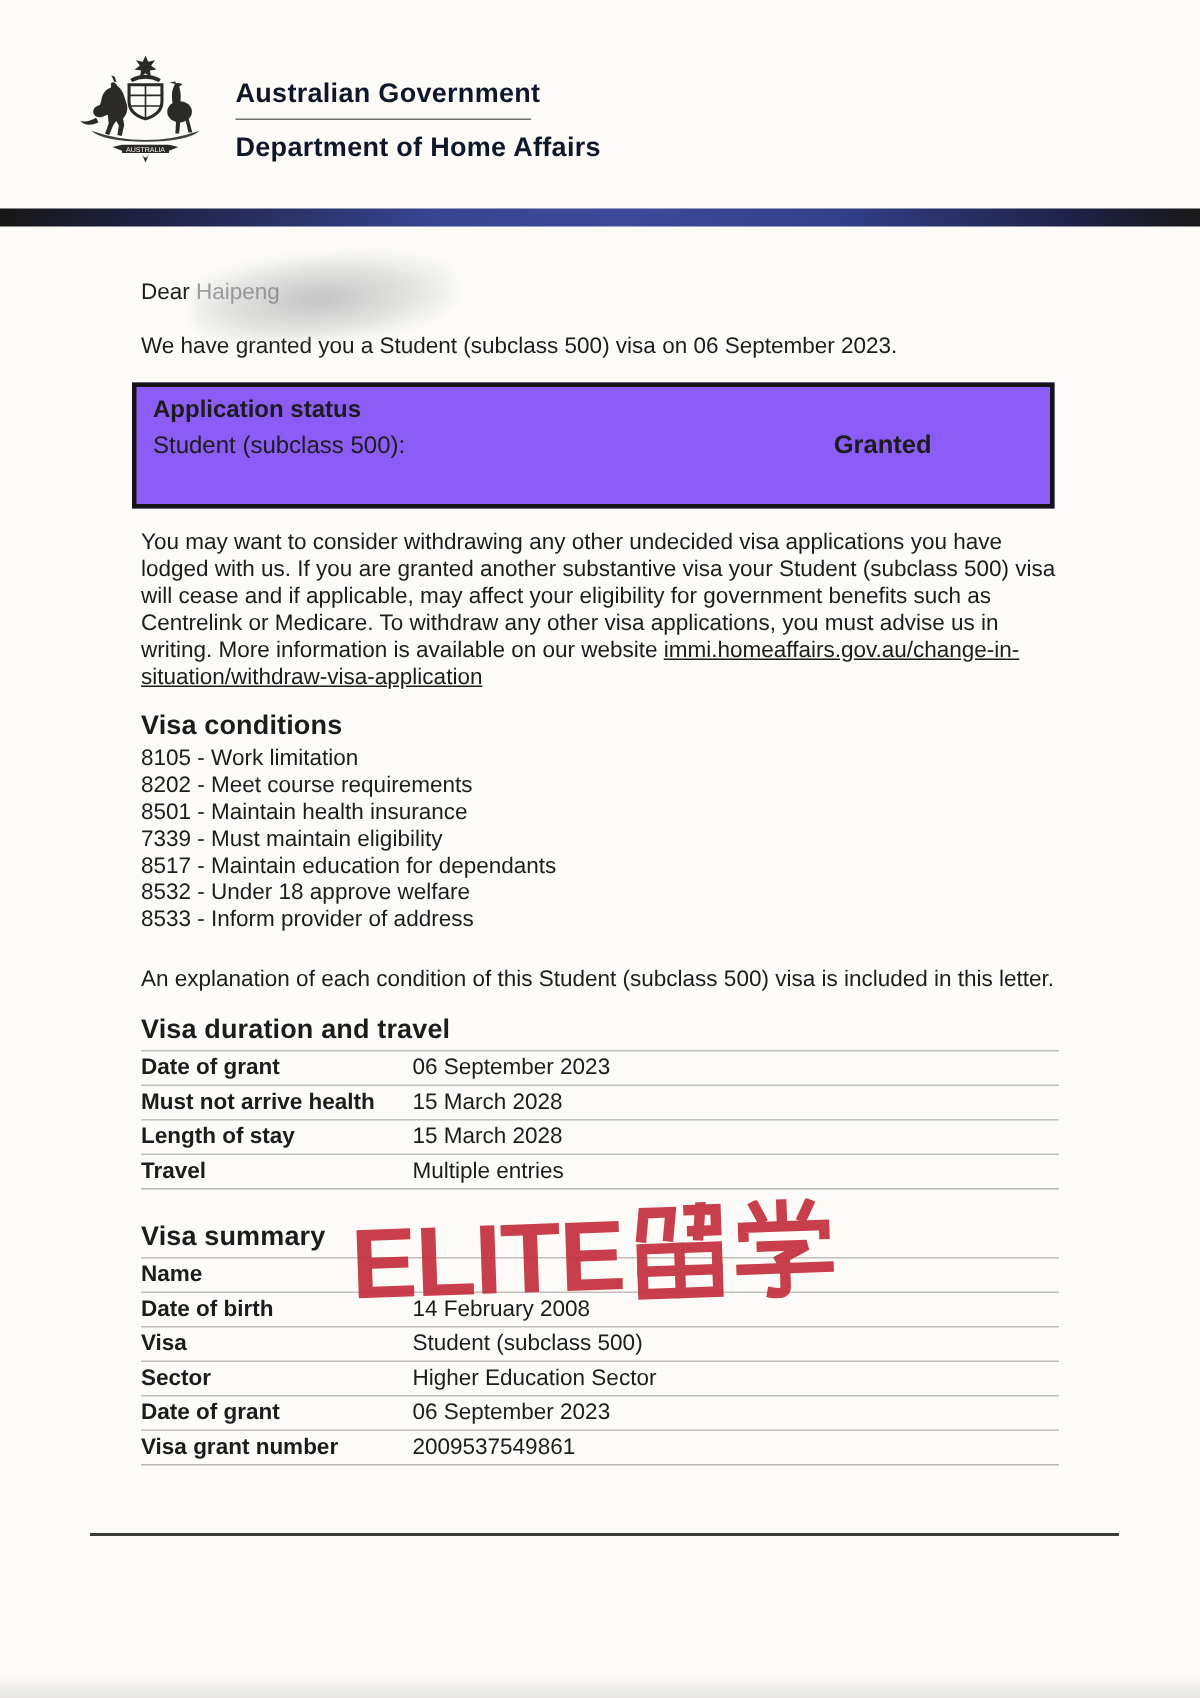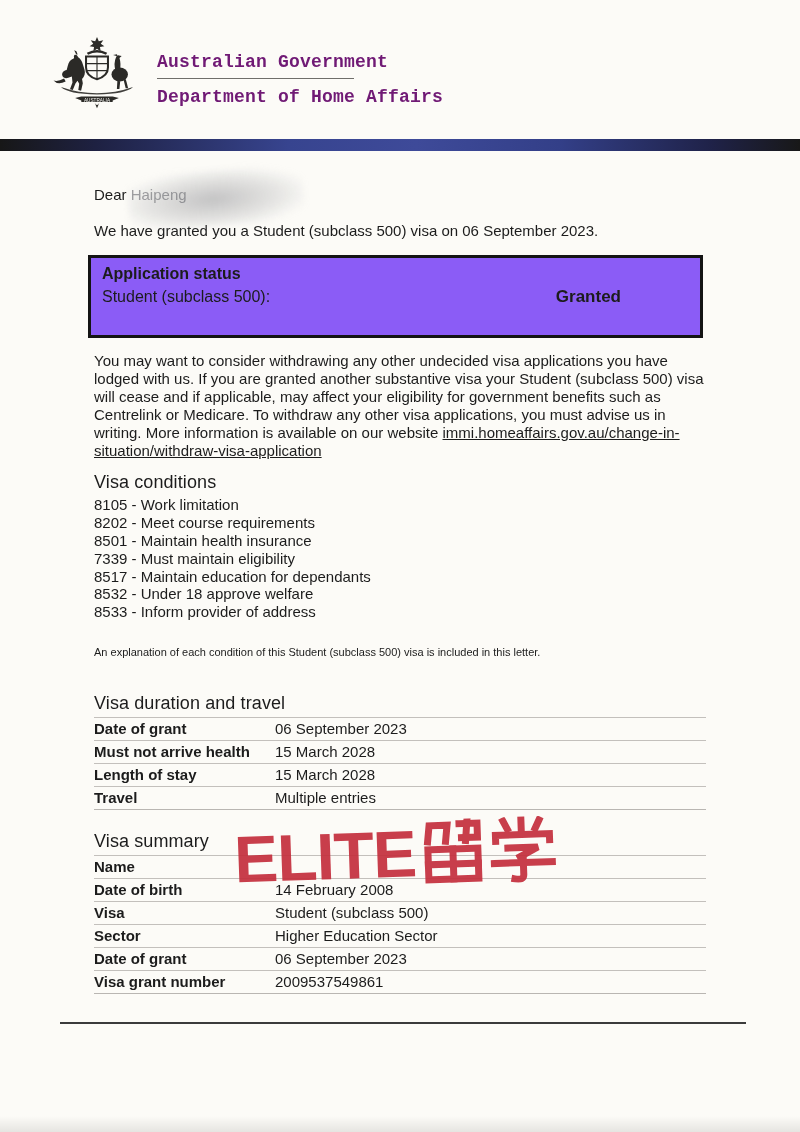--- a/index.html
+++ b/index.html
@@ -10,21 +10,21 @@
     font-family:"Liberation Sans", sans-serif; color:#1c1c1c;
   }
   .page::after{
     content:""; position:absolute; left:0; right:0; bottom:0; height:16px;
     background:linear-gradient(to bottom, rgba(0,0,0,0), rgba(0,0,0,0.09));
     pointer-events:none;
   }
   
   .gov-header { position:absolute; top:34px; left:50px; display:flex; align-items:flex-start; }
   .coa { width:94px; height:78px; flex:0 0 auto; }
-  .gov-text { margin-left:13px; padding-top:18px; font-family:Liberation Mono, monospace; color:#701a75; }
+  .gov-text { margin-left:13px; padding-top:18px; font-family:Liberation Sans, sans-serif; color:#0f172a; }
   .gov-name { font-size:18px; font-weight:bold; letter-spacing:.2px; }
   .gov-rule { width:197px; height:1px; background:#6f6e6a; margin:6px 0 8px; }
   .dept-name { font-size:18px; font-weight:bold; letter-spacing:.2px; }
   
   .band {
     position:absolute; top:139px; left:0; width:800px; height:12px;
     background:linear-gradient(90deg,#171717 0%,#1e2142 12%,#37448f 36%,#3e4a99 52%,#333f88 70%,#1f2248 89%,#181818 100%);
   }
   
   .content { position:absolute; left:94px; top:186px; width:612px; }
@@ -38,24 +38,24 @@
   .intro { font-size:15px; line-height:18px; margin-bottom:15px; }
   
   .status-box { border:3px solid #141414; margin-left:-6px; width:615px; padding:6px 11px 27px; margin-bottom:14px; background:#8b5cf6; }
   .status-title { font-size:16px; font-weight:bold; line-height:20px; }
   .status-row { display:flex; align-items:baseline; font-size:16px; line-height:22px; margin-top:2px; }
   .status-value { font-weight:bold; margin-left:auto; margin-right:68px; font-size:17px; }
   
   .para { font-size:15px; line-height:17.9px; margin-bottom:13px; width:612px; }
   .para .link { text-decoration:underline; }
   
-  .section-title { font-size:18px; font-weight:normal; line-height:21px; margin-bottom:3px; letter-spacing:.1px; }
+  .section-title { font-size:18px; font-weight:bold; line-height:21px; margin-bottom:3px; letter-spacing:.1px; }
   .conditions { margin-bottom:22px; }
   .conditions > div { font-size:15px; line-height:17.8px; }
-  .explain { font-size:11px; line-height:18px; margin-bottom:32px; }
+  .explain { font-size:15px; line-height:18px; margin-bottom:14px; }
   
   .kv-table { border-bottom:1.5px solid #b9b6b2; margin-bottom:21px; }
   .kv-row { display:flex; border-top:1.5px solid #c3c0bc; padding:3px 0 3.5px; font-size:15px; line-height:15.5px; align-items:center; }
   .kv-label { font-weight:bold; width:181px; flex:0 0 181px; }
   .kv-value { flex:1; }
   .summary-wrap { position:relative; }
   
   .watermark {
     position:absolute; left:140px; top:-10px; display:flex; align-items:center;
     transform:rotate(-2deg); pointer-events:none; opacity:.92;

